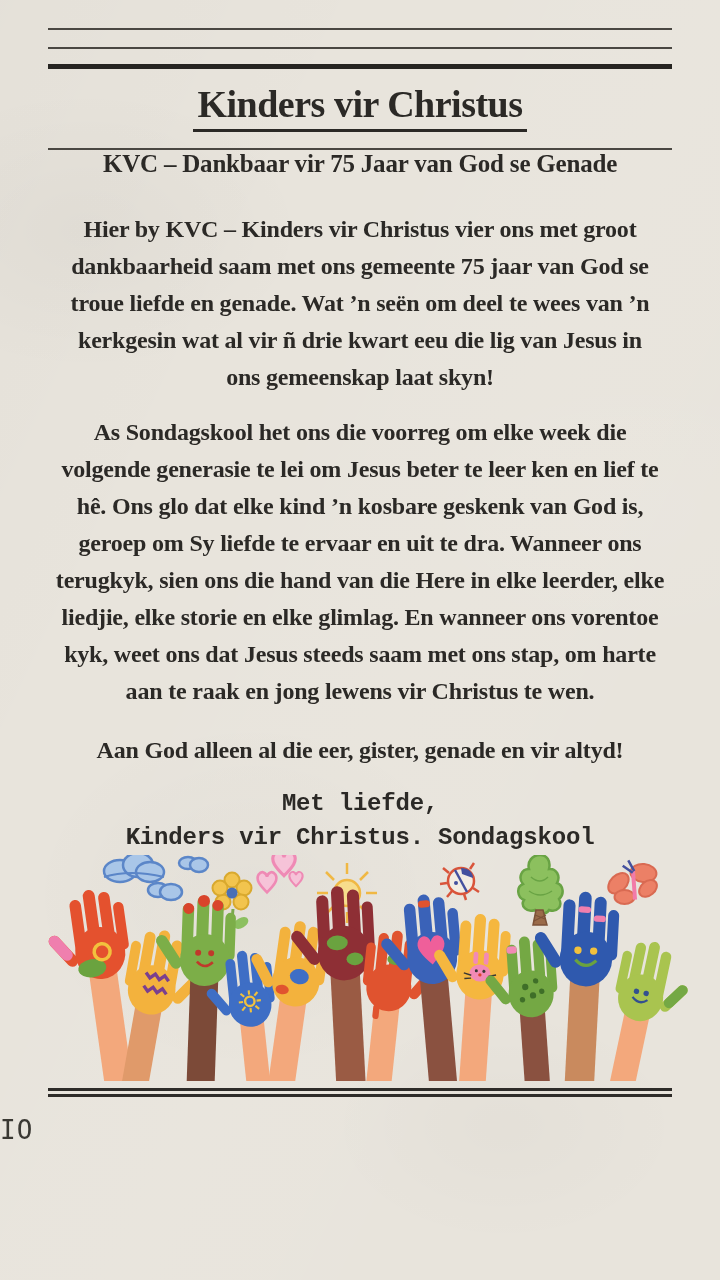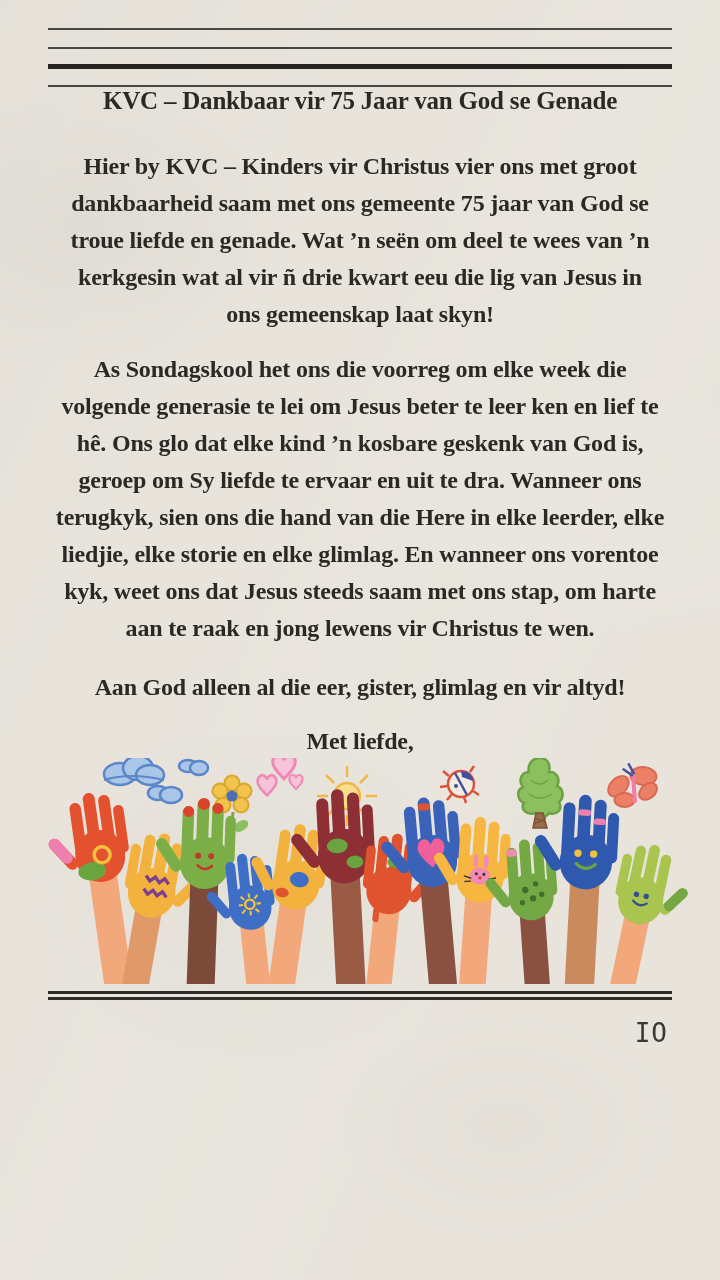--- a/index.html
+++ b/index.html
@@ -46,57 +46,58 @@
   }
   .p1{ margin-top:33px; max-width:600px; }
   .p2{ margin-top:18px; max-width:625px;text-align:center; }
   .p3{ margin-top:22px; max-width:640px; }
   .p3 span{ display:block; }
   .closing{
     text-align:center; font-weight:bold;
     font-size:24px; line-height:34px; letter-spacing:-0.2px;
     margin-top:18px;
   }
-  .closing span{ display:block; }
+  .closing span{ display:block;font-family:Liberation Mono, monospace; }
   .art{ display:block; margin-top:0; }
   .rule-double{
     margin:7px 48px 0 48px; height:9px;
     border-top:3px solid #2e2c29; border-bottom:3px solid #2e2c29;
   }
   .pageno{
     margin-top:18px; padding-right:52px;
-    text-align:right;
     font-family:"DejaVu Sans Mono", monospace;
     font-size:26px; color:#3a3833; letter-spacing:1px;
   }
 </style>
 </head>
 <body>
 
 <div class="page">
 
   <div class="rule rule-thin"></div>
   <div class="rule rule-thin rule-g1"></div>
   <div class="rule rule-thick rule-g2"></div>
 
+  <h1 class="title"><span class="u">Kinders vir Christus</span></h1>
 
   <div class="rule rule-thin rule-under-title"></div>
 
   <h2 class="subtitle">KVC – Dankbaar vir 75 Jaar van God se Genade</h2>
 
   <p class="para p1">Hier by KVC – Kinders vir Christus vier ons met groot dankbaarheid saam met ons gemeente 75 jaar van God se troue liefde en genade. Wat ’n seën om deel te wees van ’n kerkgesin wat al vir ñ drie kwart eeu die lig van Jesus in ons gemeenskap laat skyn!</p>
 
   <p class="para p2">As Sondagskool het ons die voorreg om elke week die volgende generasie te lei om Jesus beter te leer ken en lief te hê. Ons glo dat elke kind ’n kosbare geskenk van God is, geroep om Sy liefde te ervaar en uit te dra. Wanneer ons terugkyk, sien ons die hand van die Here in elke leerder, elke liedjie, elke storie en elke glimlag. En wanneer ons vorentoe kyk, weet ons dat Jesus steeds saam met ons stap, om harte aan te raak en jong lewens vir Christus te wen.</p>
 
   <p class="para p3">
-    <span>Aan God alleen al die eer, gister, glimlag en vir altyd!</span>
+    <span>Aan God alleen al die eer, gister, genade en vir altyd!</span>
   </p>
 
   <div class="closing">
     <span>Met liefde,</span>
+    <span>Kinders vir Christus. Sondagskool</span>
   </div>
 
   <svg class="art" width="720" height="226" viewBox="0 0 720 226" xmlns="http://www.w3.org/2000/svg">
     <defs>
       <g id="hand-shape">
         <rect x="-24" y="-54" width="11.5" height="56" rx="5.7"></rect>
         <rect x="-9.5" y="-62" width="12" height="64" rx="6"></rect>
         <rect x="5.5" y="-58" width="11.5" height="60" rx="5.7"></rect>
         <rect x="19" y="-46" width="10.5" height="48" rx="5.2"></rect>
         <rect x="-42" y="-24" width="11.5" height="38" rx="5.7" transform="rotate(-35 -36 -5)"></rect>

